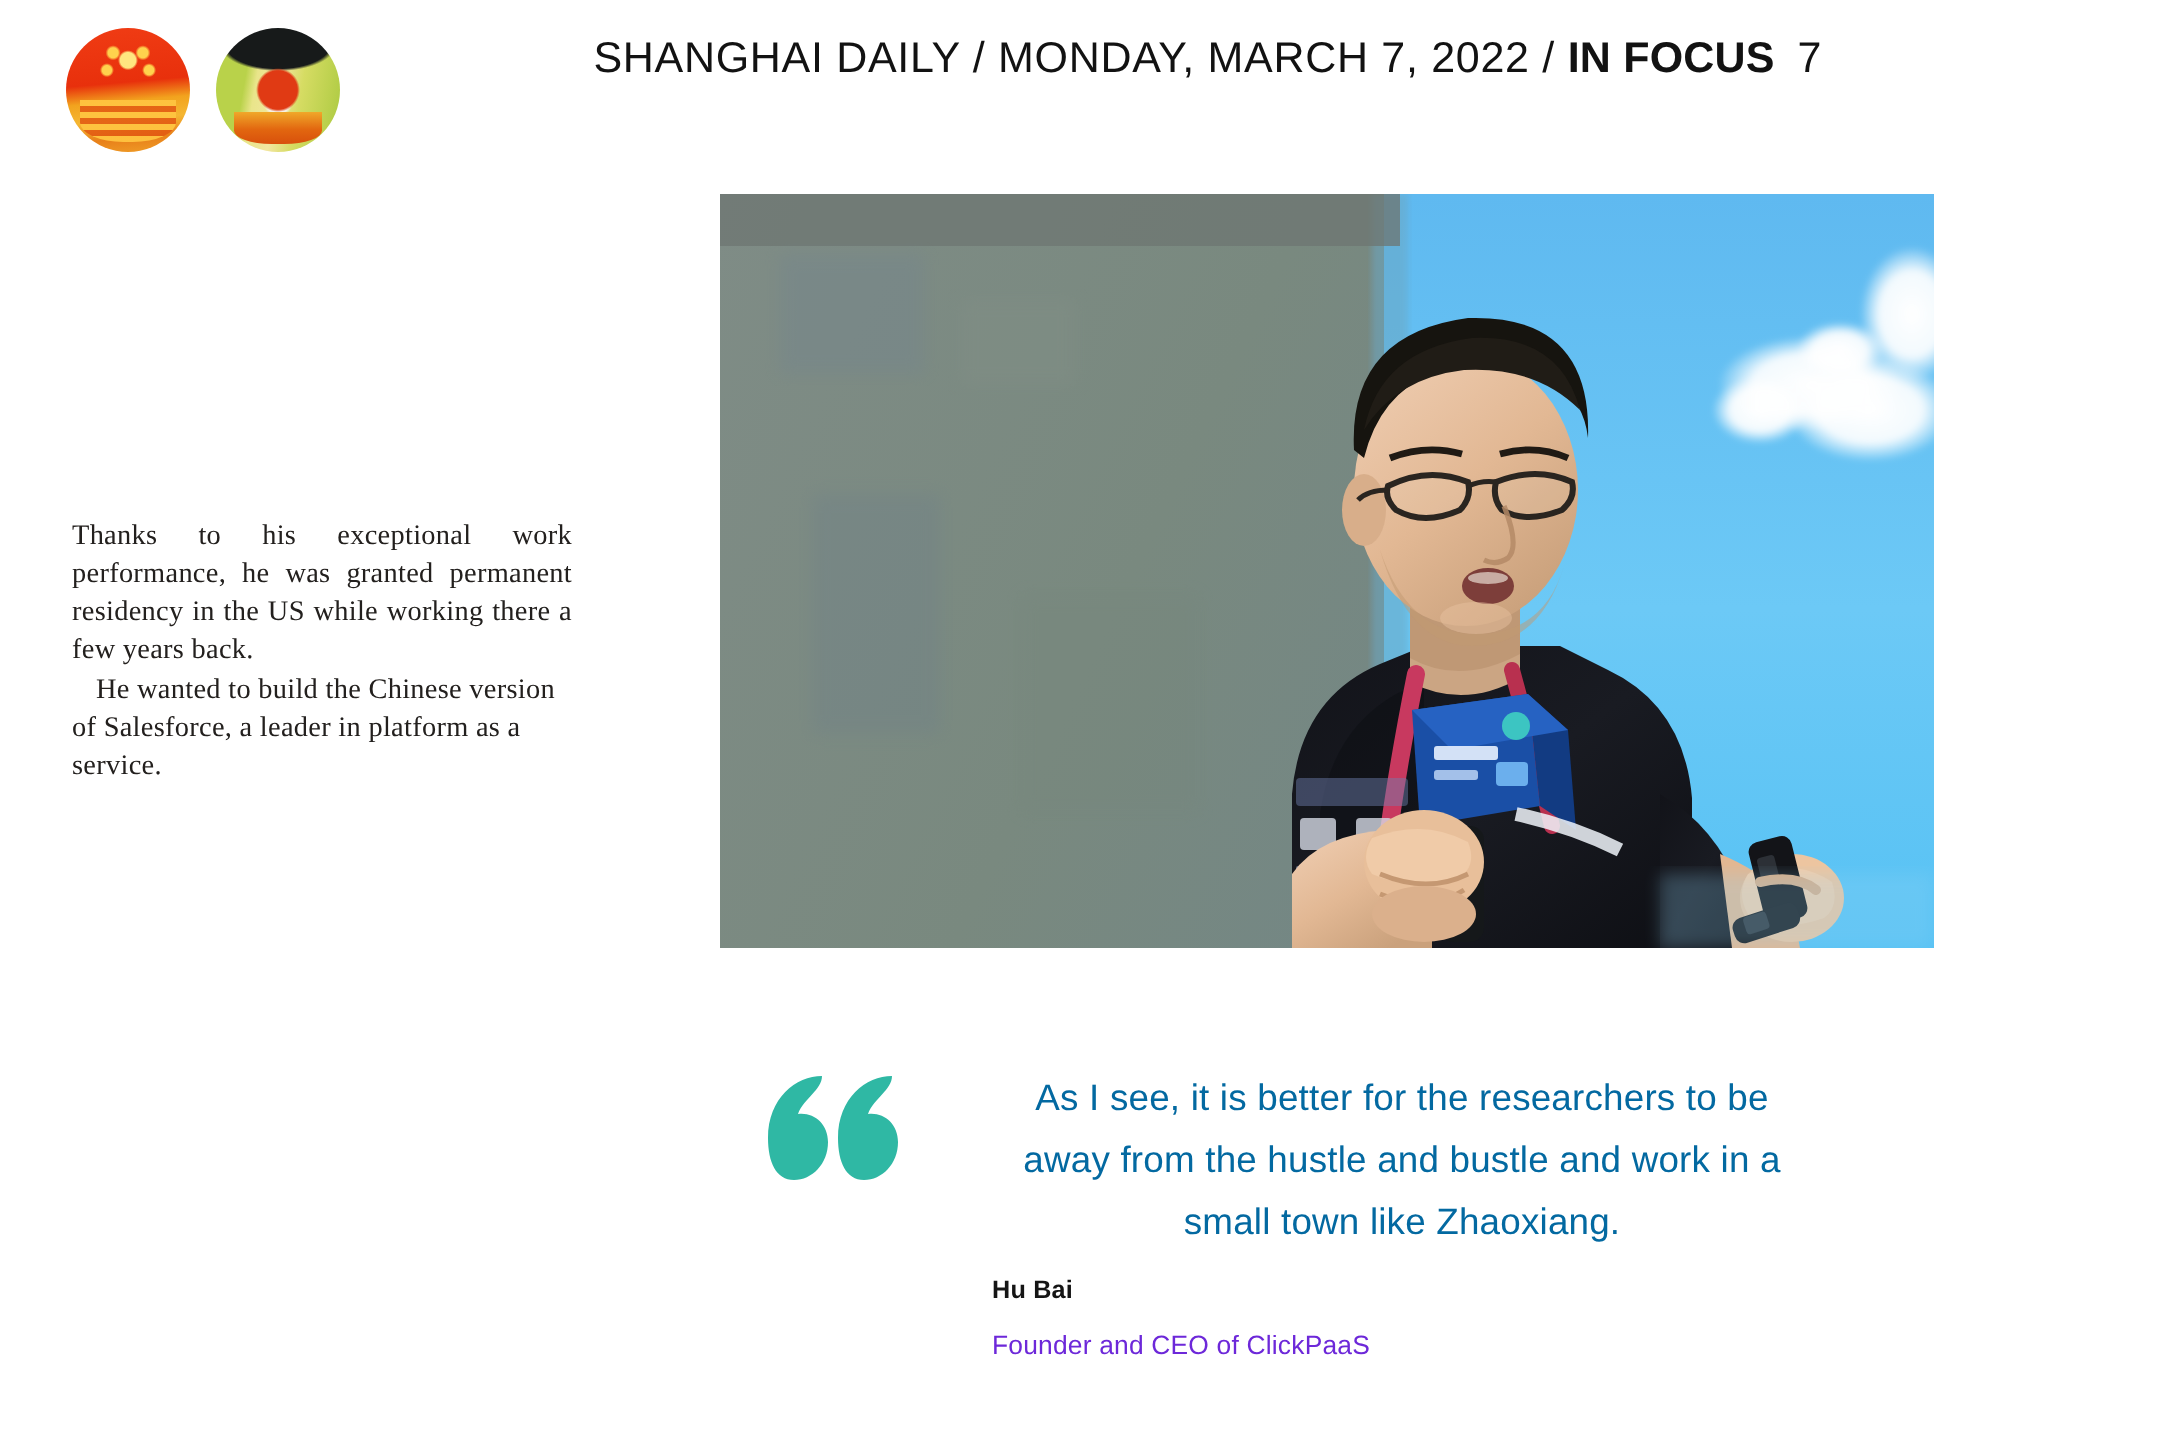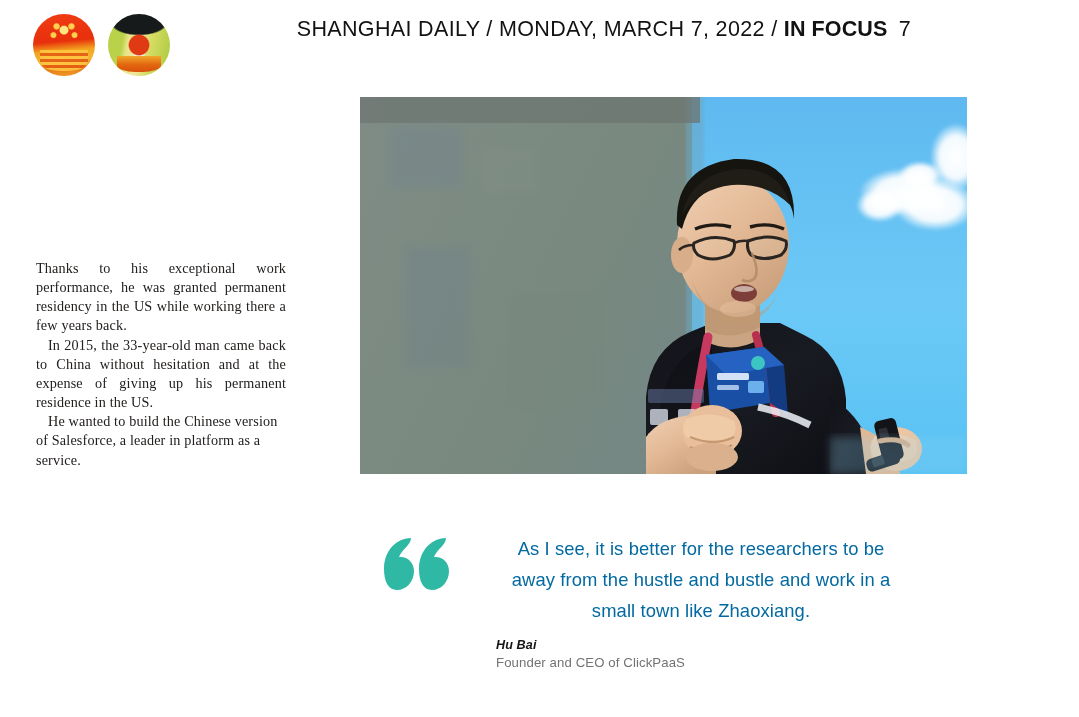--- a/index.html
+++ b/index.html
@@ -164,27 +164,26 @@
     letter-spacing: 0.1px;
     max-width: 410px;
     text-align: center;
   }
   .quote-attrib-name {
     margin-top: 12px;
     font-size: 12.6px;
     font-weight: 700;
     color: #151515;
     letter-spacing: 0.1px;
-    font-style: italic;
   }
   .quote-attrib-role {
-    margin-top: 3px;
+    margin-top: 13px;
     font-size: 13.2px;
     font-weight: 400;
-    color: #737373;
+    color: #6d28d9;
     letter-spacing: 0.1px;
   }
 </style>
 </head>
 <body>
 
 <div class="masthead">
 
   <div class="emblems">
     <div class="emblem emblem-prc"></div>
@@ -197,21 +196,20 @@
     <span>MONDAY, MARCH 7, 2022</span>
     <span class="sep">/</span>
     <span class="infocus">IN FOCUS</span>
     <span class="pageno">7</span>
   </div>
 
 </div>
 
 <div class="body-column">
   <p>Thanks to his exceptional work performance, he was granted permanent residency in the US while working there a few years back.</p>
-  <p>In 2015, the 33-year-old man came back to China without hesitation and at the expense of giving up his permanent residence in the US.</p>
   <p>He wanted to build the Chinese version of Salesforce, a leader in platform as a service.</p>
 </div>
 
 <div class="photo">
   <svg class="photo-svg" viewBox="0 0 607 377" preserveAspectRatio="none">
     <defs>
       <linearGradient id="skyGrad" x1="0" y1="0" x2="0" y2="1">
         <stop offset="0%" stop-color="#5fb9f0"></stop>
         <stop offset="55%" stop-color="#6cc9f6"></stop>
         <stop offset="100%" stop-color="#57c2f4"></stop>

